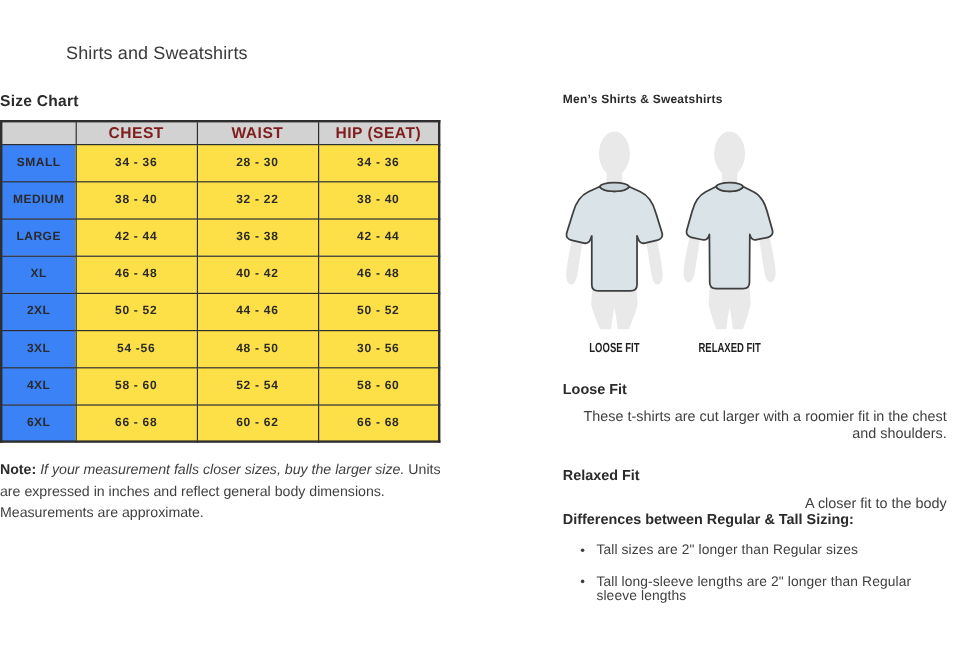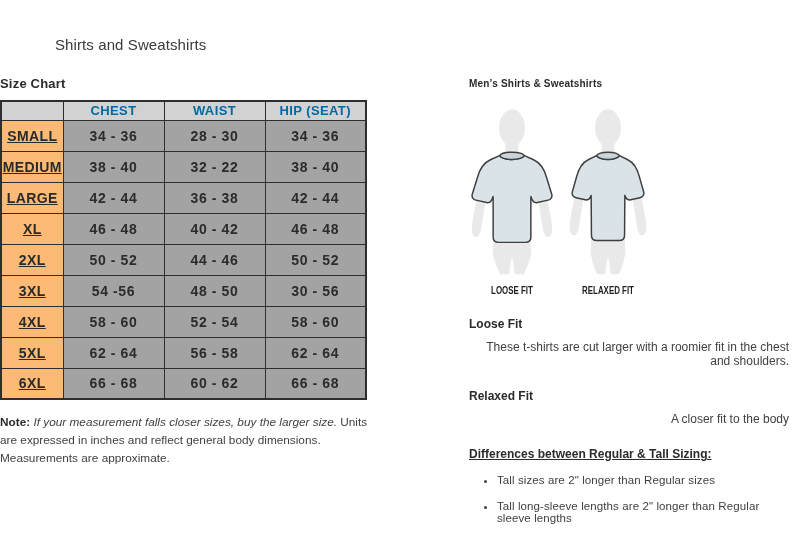--- a/index.html
+++ b/index.html
@@ -26,29 +26,29 @@
     border: 2px solid #2e2e2e;
   }
   table.size-chart th, table.size-chart td {
     border: 1px solid #2e2e2e;
     text-align: center; vertical-align: middle;
   }
   table.size-chart col.c-size { width: 62px; }
   table.size-chart col.c-meas { width: 101px; }
   thead th {
     height: 19px; background: #d2d2d2;
-    font-size: 13px; font-weight: 700; color: #0369a1; letter-spacing: 0.4px;
+    font-size: 13px; font-weight: 700; color: #7f1d1d; letter-spacing: 0.4px;
   }
   tbody tr { height: 31px; }
   tbody th.size-label {
-    background: #fdba74; font-size: 14px; font-weight: 700;
-    color: #2a2a2a; letter-spacing: 0.4px; text-decoration: underline;
+    background: #3b82f6; font-size: 10px; font-weight: 700;
+    color: #2a2a2a; letter-spacing: 0.4px;
   }
   tbody td {
-    background: #a3a3a3; font-size: 14px; font-weight: 700;
+    background: #fde047; font-size: 10px; font-weight: 700;
     color: #2b2b2b; letter-spacing: 0.6px;
   }
 
   .note {
     margin-top: 13px; width: 374px;
     font-size: 11.8px; line-height: 18px; color: #3f3f3f;
   }
   .note .note-label { font-weight: 700; color: #2b2b2b; }
   .note .note-italic { font-style: italic; }
 
@@ -67,21 +67,21 @@
   .figure-labels .fit-label {
     width: 92px; text-align: center;
     font-size: 11px; font-weight: 700; color: #1e1e1e;
     transform: scaleX(0.72); transform-origin: center;
     letter-spacing: 0; white-space: nowrap;
   }
 
   .fit-name { margin-top: 21px; font-size: 12px; font-weight: 700; color: #2b2b2b; }
   .fit-desc { margin-top: 9px; font-size: 12px; color: #3f3f3f; text-align: right; }
 
-  .tall-heading { margin-top: 21px; font-size: 12px; font-weight: 700; color: #2b2b2b; text-decoration: underline; }
+  .tall-heading { font-size: 12px; font-weight: 700; color: #2b2b2b; }
   ul.tall-bullets { margin-top: 13px; margin-left: 28px; list-style: disc; }
   ul.tall-bullets li {
     font-size: 11.5px; color: #3f3f3f; margin-bottom: 14px; letter-spacing: 0.1px;
   }
 </style>
 </head>
 <body>
 
 <h1 class="page-title">Shirts and Sweatshirts</h1>
 
@@ -138,26 +138,20 @@
         <th class="size-label">3XL</th>
         <td>54 -56</td>
         <td>48 - 50</td>
         <td>30 - 56</td>
       </tr>
       <tr>
         <th class="size-label">4XL</th>
         <td>58 - 60</td>
         <td>52 - 54</td>
         <td>58 - 60</td>
-      </tr>
-      <tr>
-        <th class="size-label">5XL</th>
-        <td>62 - 64</td>
-        <td>56 - 58</td>
-        <td>62 - 64</td>
       </tr>
       <tr>
         <th class="size-label">6XL</th>
         <td>66 - 68</td>
         <td>60 - 62</td>
         <td>66 - 68</td>
       </tr>
     </tbody>
   </table>
 

